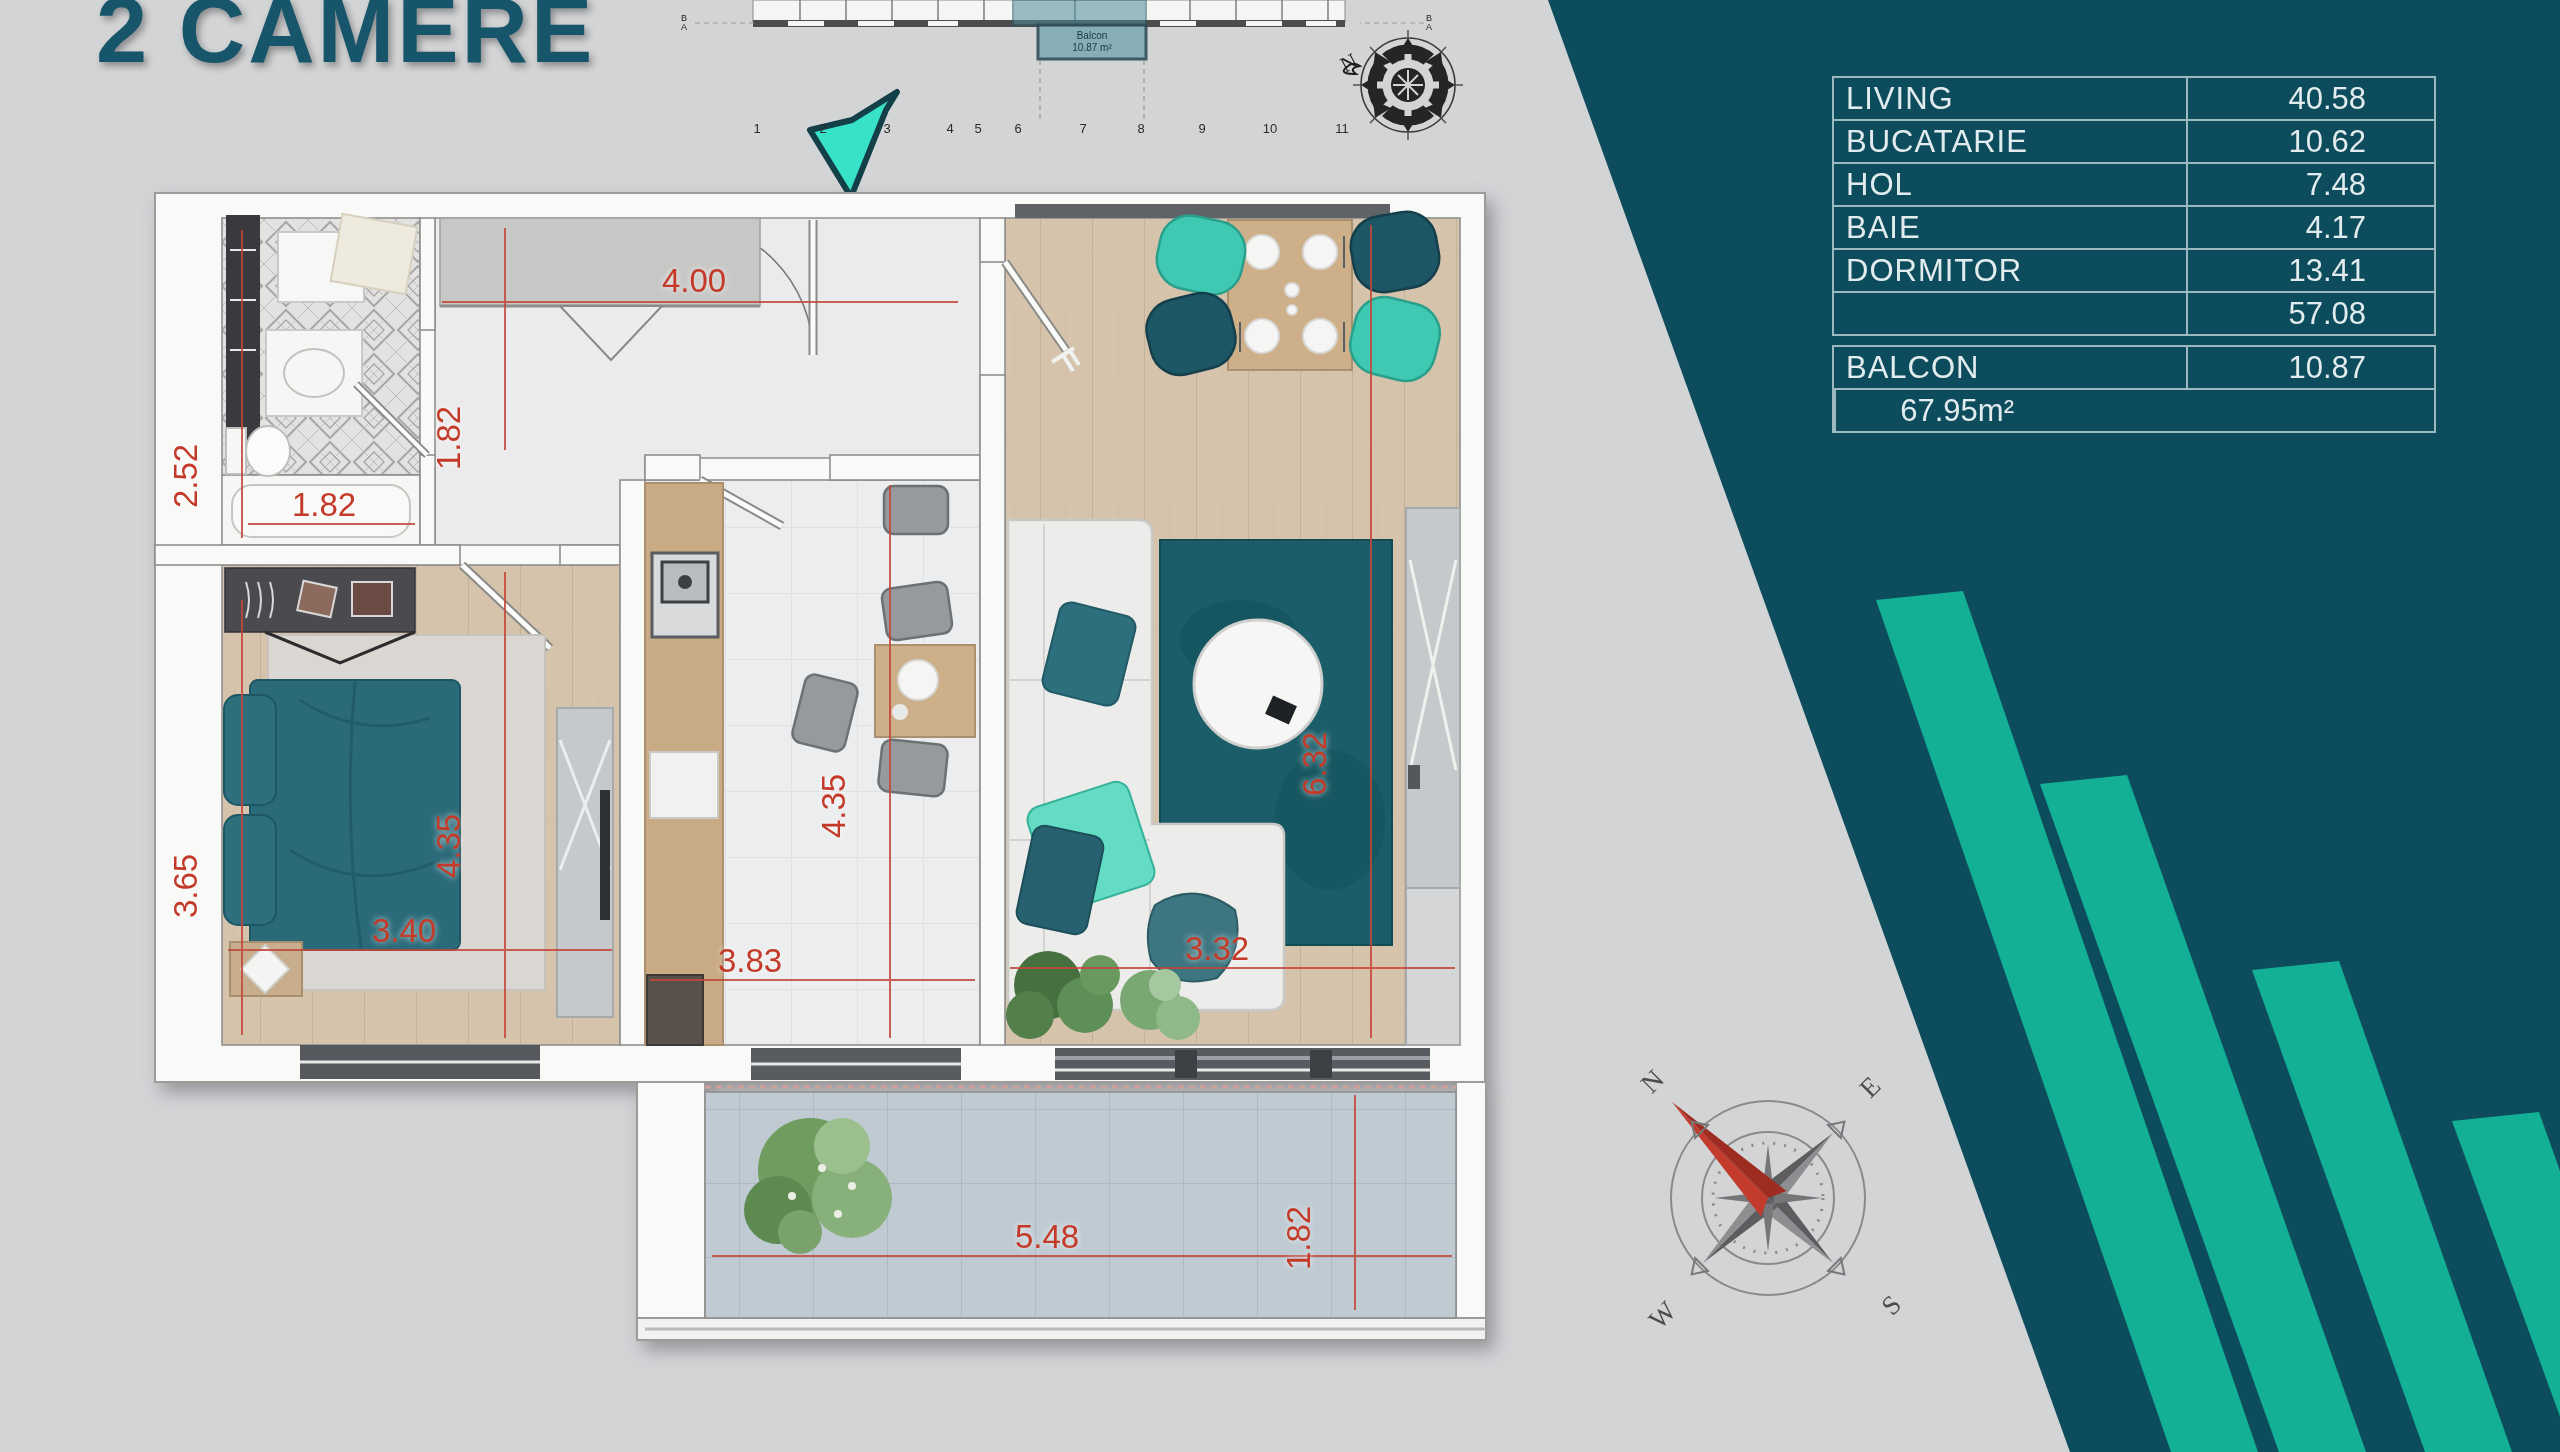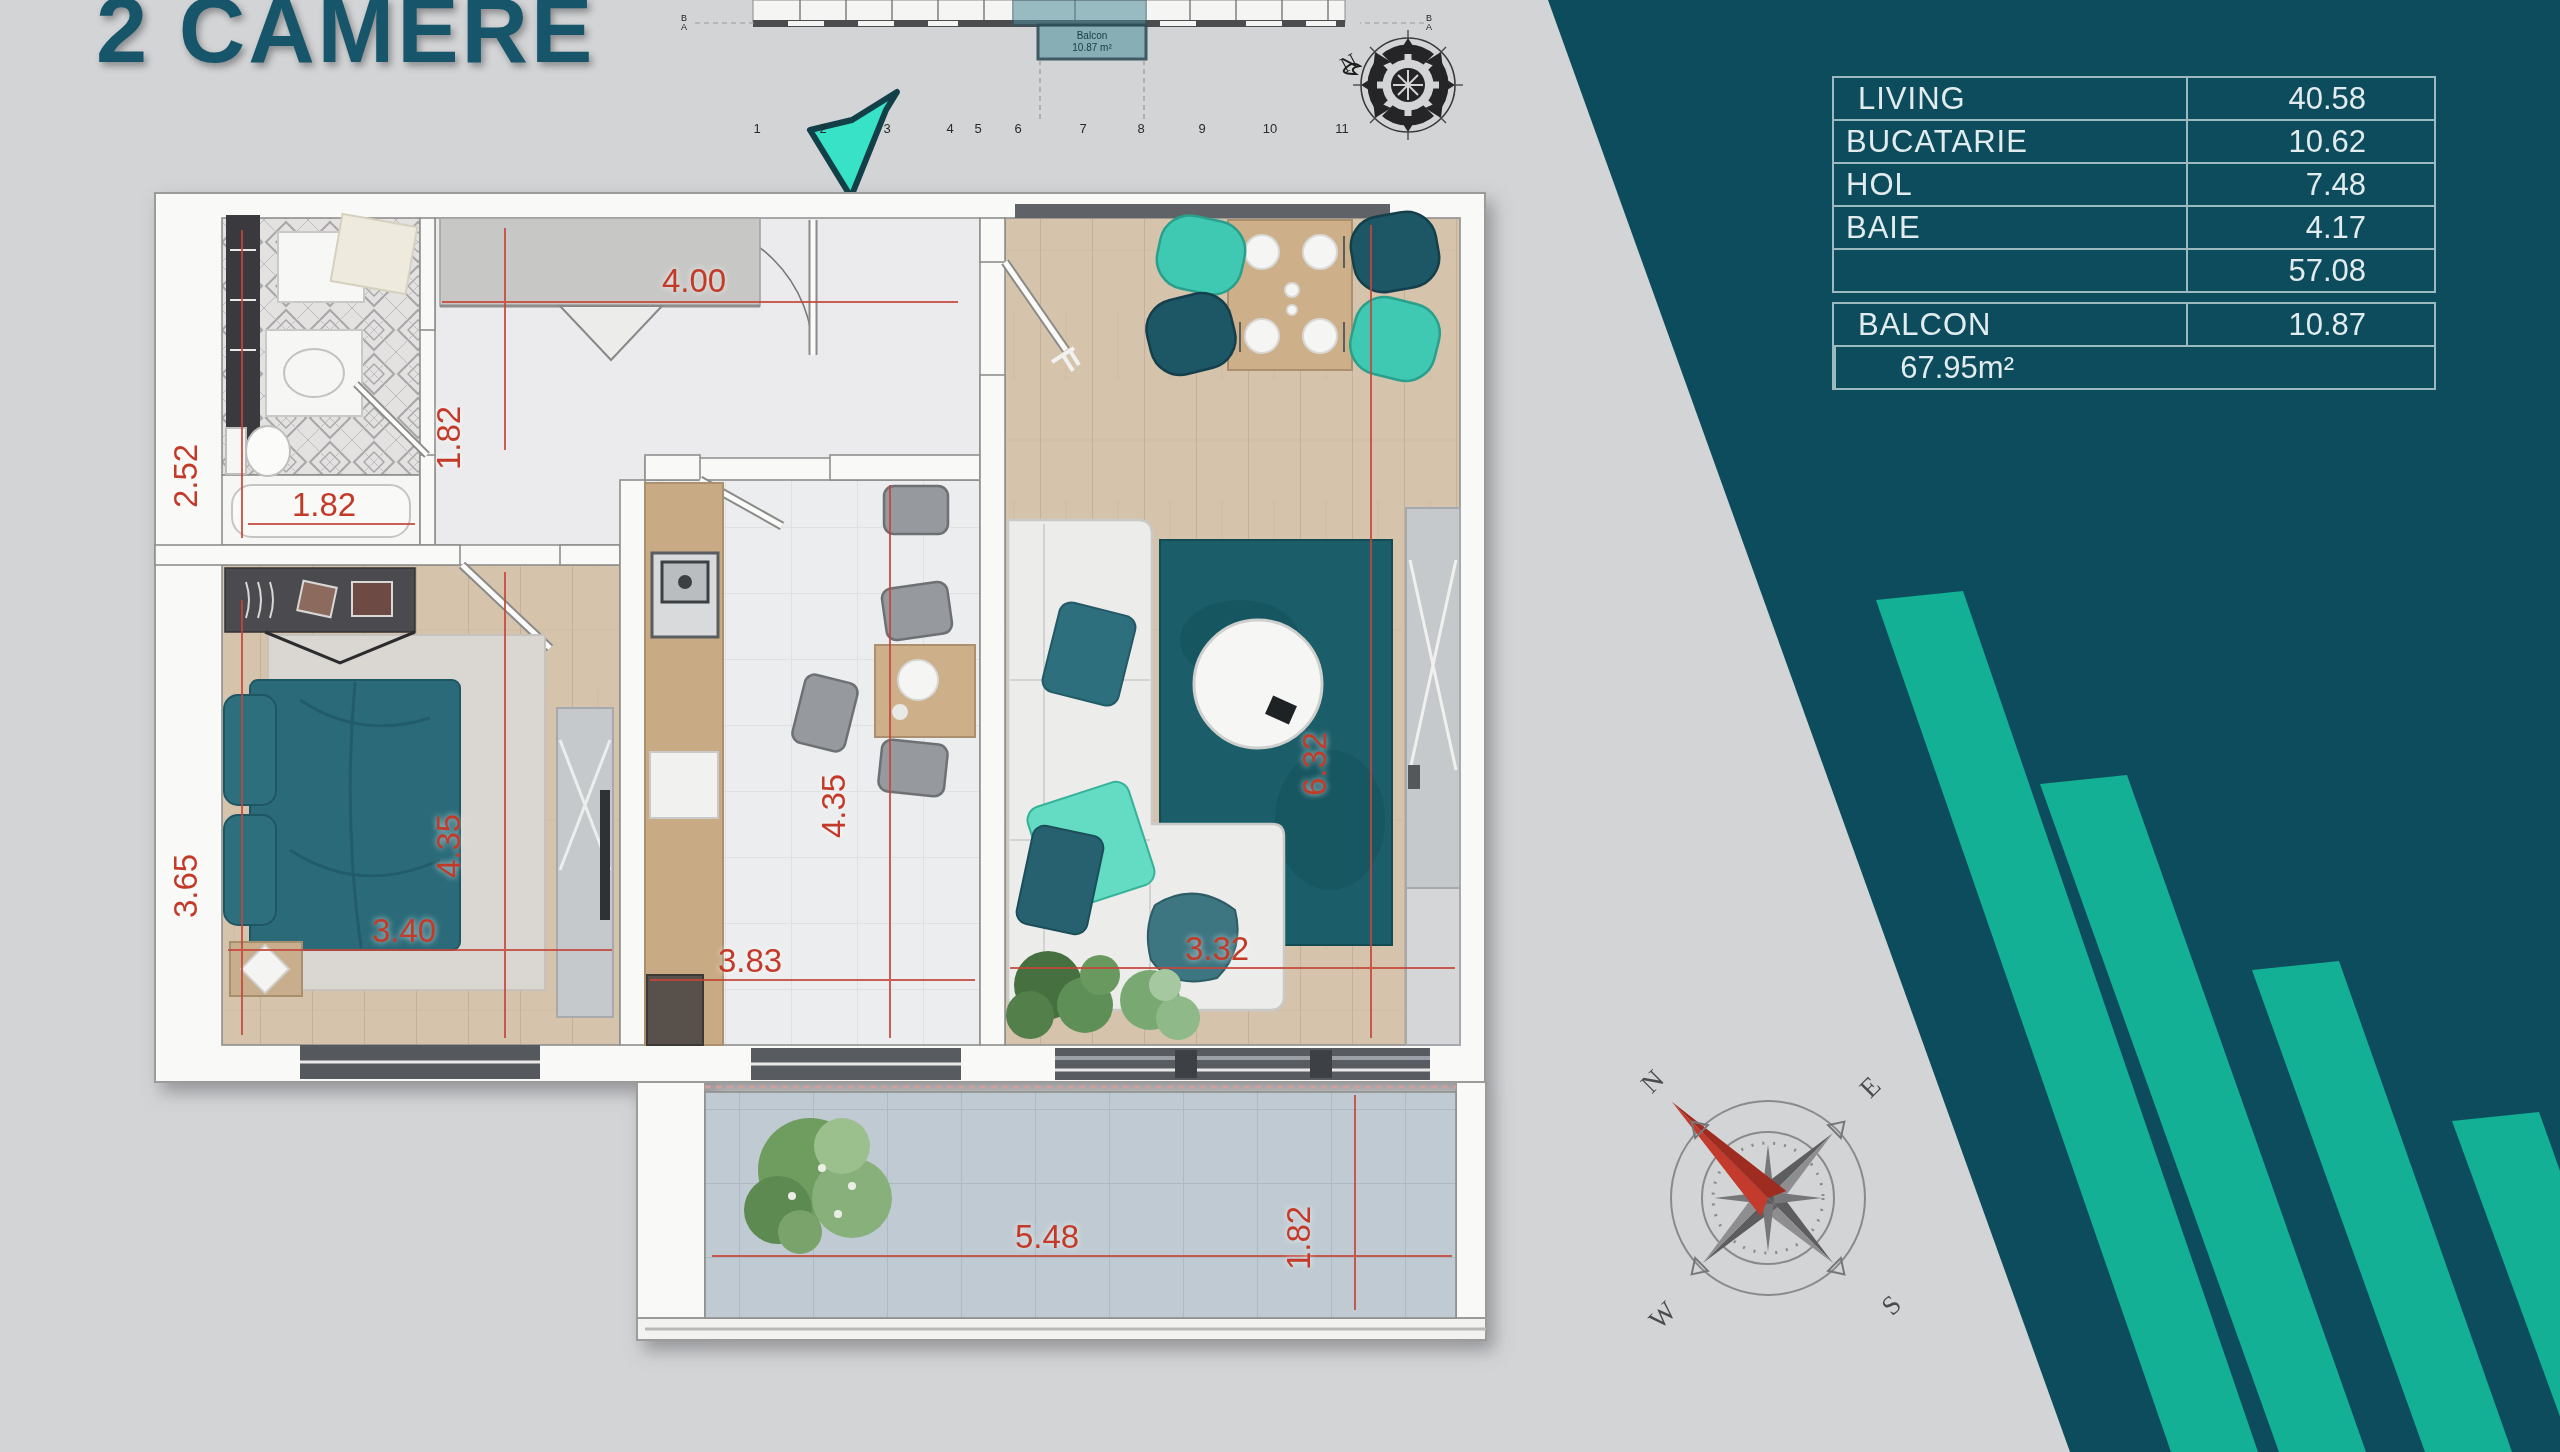--- a/index.html
+++ b/index.html
@@ -6,21 +6,21 @@
   body{width:2560px;height:1452px;overflow:hidden;background:#d3d4d6;font-family:"Liberation Sans",sans-serif;}
   #stage{position:absolute;inset:0;width:2108px;height:1452px;}
   #stage svg{position:absolute;left:0;top:0;}
   .abs{position:absolute;}
   
   #title{left:96px;top:-22px;font-size:92px;font-weight:700;letter-spacing:3px;color:#17566a;
          text-shadow:3px 4px 7px rgba(30,30,30,.40);white-space:nowrap;}
   
   #area-table{left:1832px;top:76px;width:604px;color:#e2ecee;font-size:31px;}
   .trow{display:flex;border:2px solid rgba(205,222,226,.75);border-top:none;height:41px;line-height:41px;}
-  .trow.first{border-top:2px solid rgba(205,222,226,.75);padding-left:12px;}
+  .trow.first{border-top:2px solid rgba(205,222,226,.75);}
   .trow .lbl{flex:1;padding-left:12px;letter-spacing:1px;}
   .trow .val{width:178px;border-left:2px solid rgba(205,222,226,.75);text-align:right;padding-right:68px;}
   .trow .val.units{padding-right:4px;}
   .tgap{height:9px;}
   
   .dim{color:#c43a28;font-size:33px;white-space:nowrap;text-shadow:0 0 6px rgba(255,255,255,.8);}
   .dimv{transform:rotate(-90deg);transform-origin:left bottom;}
   
   .gnum{font-size:13px;color:#2b2b2b;width:22px;text-align:center;top:121px;}
   .axl{font-size:9px;line-height:9px;color:#222;text-align:center;}
@@ -391,20 +391,24 @@
       </div>
     <div class="trow">
         <span class="lbl">HOL</span>
         <span class="val">7.48</span>
       </div>
     <div class="trow">
         <span class="lbl">BAIE</span>
         <span class="val">4.17</span>
       </div>
     <div class="trow">
+        <span class="lbl">DORMITOR</span>
+        <span class="val">13.41</span>
+      </div>
+    <div class="trow">
         <span class="lbl"></span>
         <span class="val">57.08</span>
       </div>
     <div class="tgap"></div>
     <div class="trow first">
         <span class="lbl">BALCON</span>
         <span class="val">10.87</span>
       </div>
     <div class="trow">
         <span class="val units">67.95m²</span>

